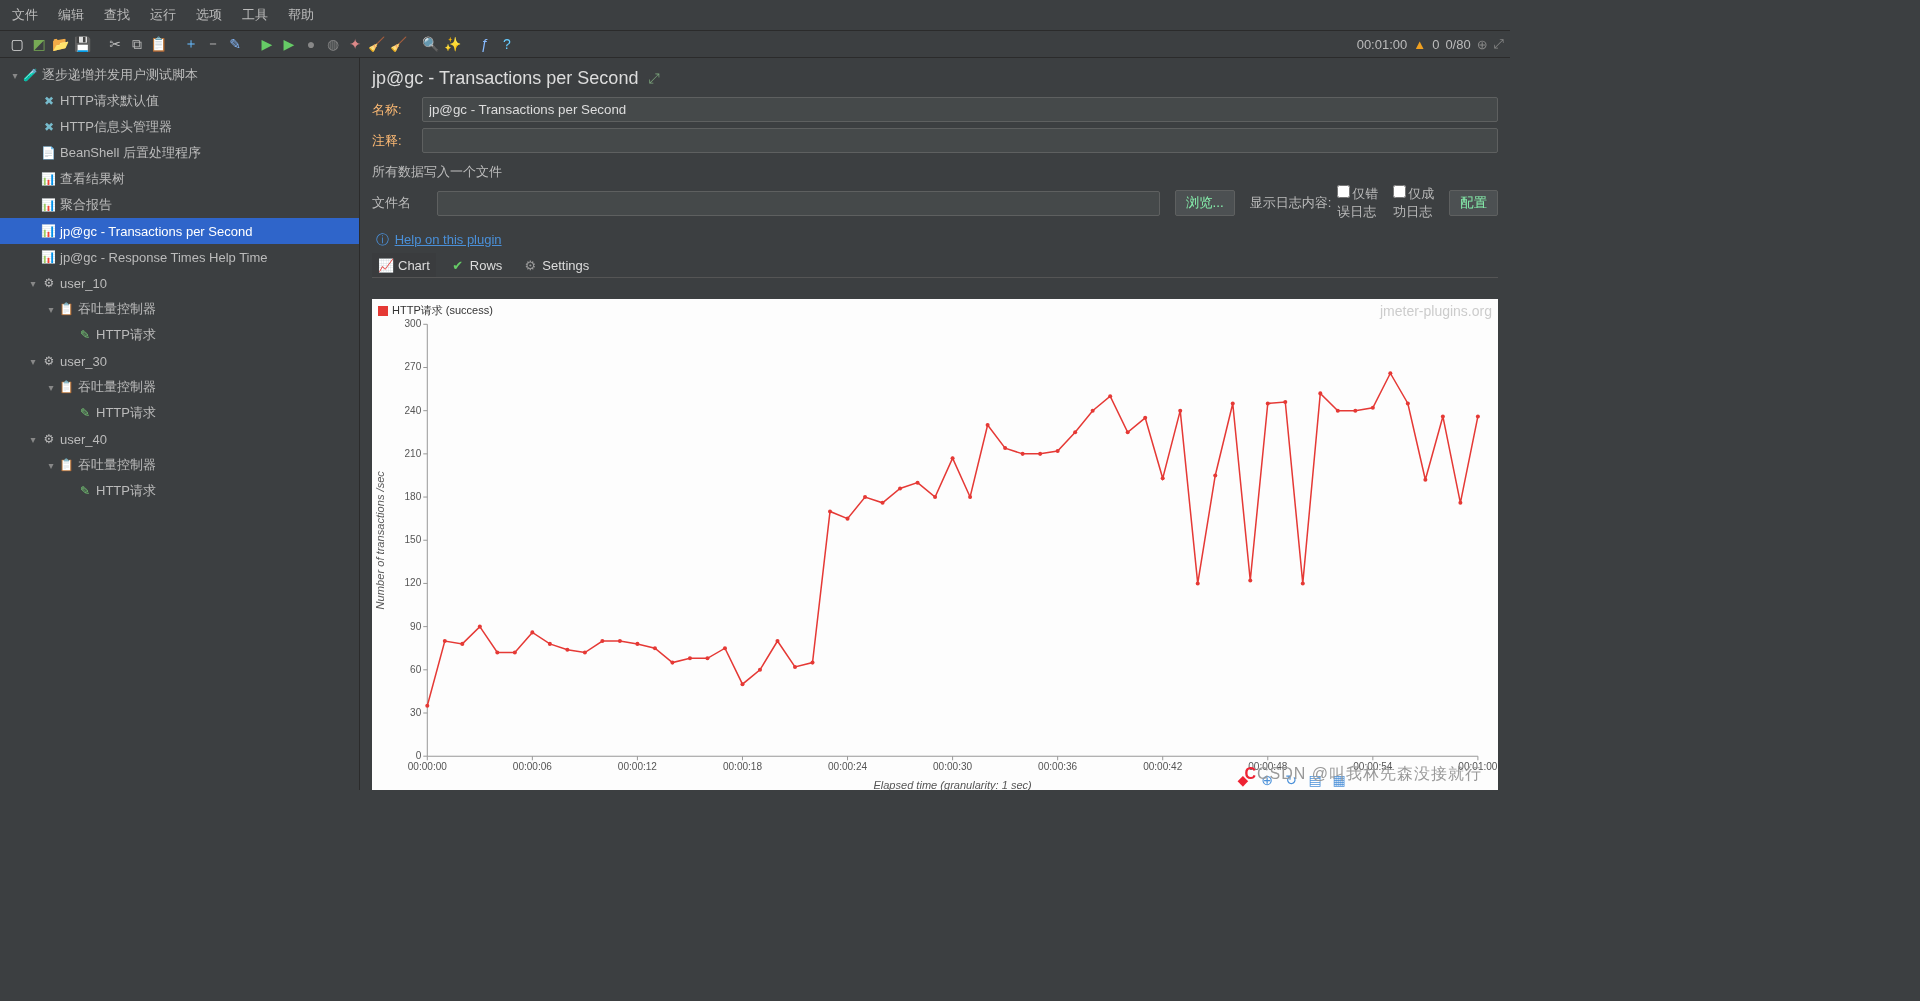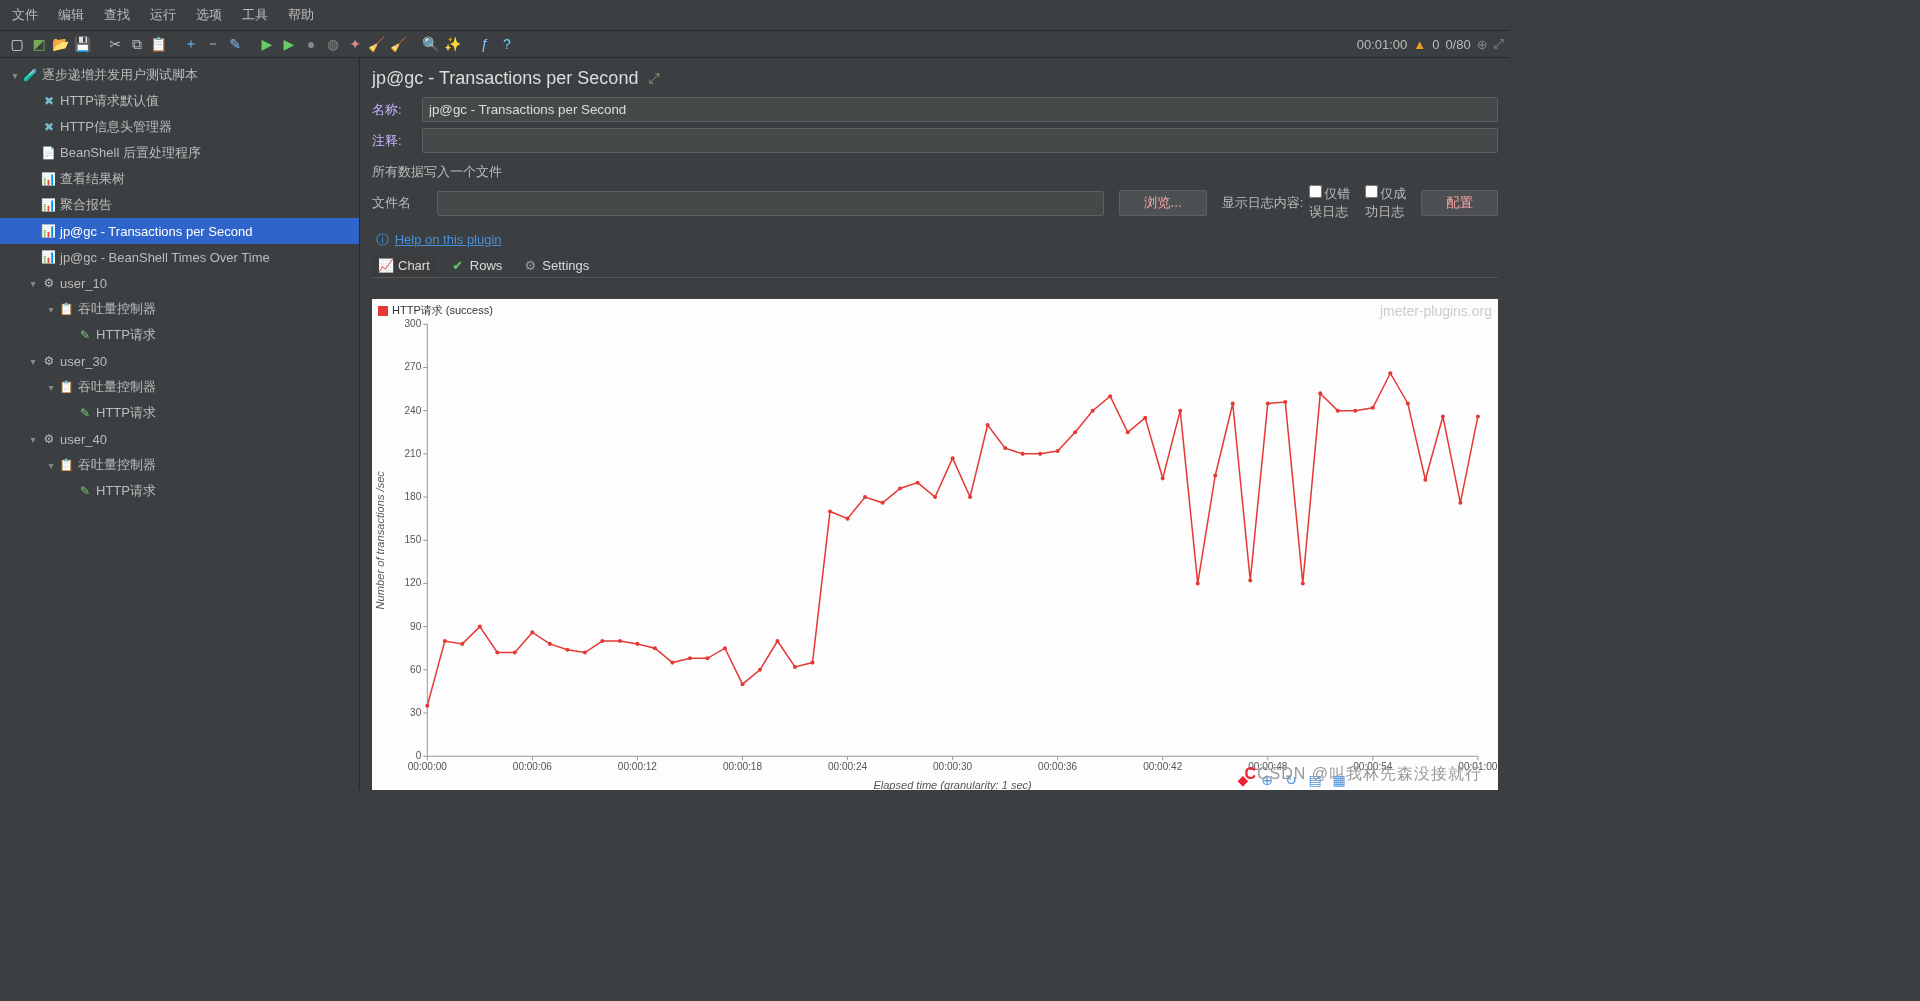--- a/index.html
+++ b/index.html
@@ -64,38 +64,38 @@
   background: #3c3f41;
   display: flex;
   flex-direction: column;
   padding: 10px 12px 0 12px;
   overflow: hidden;
 }
 .title-row { display: flex; align-items: center; margin-bottom: 8px; }
 .title-row h2 { font-size: 18px; font-weight: normal; color: #ddd; }
 .title-row .expand { margin-left: 10px; color: #7ba37b; font-size: 14px; cursor: pointer; }
 .form-row { display: flex; align-items: center; margin-bottom: 6px; }
-.form-row label { width: 50px; color: #c4b5fd; }
+.form-row label { width: 50px; color: #fdba74; }
 .form-row input[type=text] {
   flex: 1;
   background: #45494a;
   border: 1px solid #5e6060;
   color: #ddd;
   padding: 4px 6px;
   border-radius: 2px;
 }
 .section-label { color: #bbb; margin: 4px 0 4px 0; }
 .file-row { display: flex; align-items: center; gap: 15px; margin-bottom: 6px; }
 .file-row label { width: 50px; }
 .file-row input[type=text] { flex: 1; background:#45494a; border:1px solid #5e6060; color:#ddd; padding:4px 6px; border-radius:2px;}
 .btn {
   background: #4c5052;
   border: 1px solid #5e6060;
-  color: #fca5a5;
-  padding: 3px 24px;
+  color: #86efac;
+  padding: 3px 10px;
   border-radius: 2px;
   cursor: pointer;
 }
 .log-opts { display: flex; align-items: center; gap: 6px; color:#bbb; font-size:13px;}
 .log-opts input { margin-right: 2px; }
 .help-link { margin: 4px 4px; }
 .help-link a { color: #4a90d9; text-decoration: underline; }
 .help-link .info-icon { color:#4a90d9; margin-right:2px;}
 .tabs-row { display: flex; align-items: center; gap: 8px; border-bottom:1px solid #555; }
 .tab { display:flex; align-items:center; gap:4px; padding:4px 6px; cursor:pointer; color:#ddd;}
@@ -230,21 +230,21 @@
   <span class="label">聚合报告</span>
       </div>
       <div class="tree-item selected" style="padding-left: 26px;">
         <span class="tw"></span>
   <span class="icon" style="color:#d66">📊</span>
   <span class="label">jp@gc - Transactions per Second</span>
       </div>
       <div class="tree-item" style="padding-left: 26px;">
         <span class="tw"></span>
   <span class="icon" style="color:#d66">📊</span>
-  <span class="label">jp@gc - BeanShell Times Over Time</span>
+  <span class="label">jp@gc - Response Times Help Time</span>
       </div>
       <div class="tree-item" style="padding-left: 26px;">
         <span class="tw">▾</span>
   <span class="icon" style="color:#bbb">⚙</span>
   <span class="label">user_10</span>
       </div>
       <div class="tree-item" style="padding-left: 44px;">
         <span class="tw">▾</span>
   <span class="icon" style="color:#8ad">📋</span>
   <span class="label">吞吐量控制器</span>

